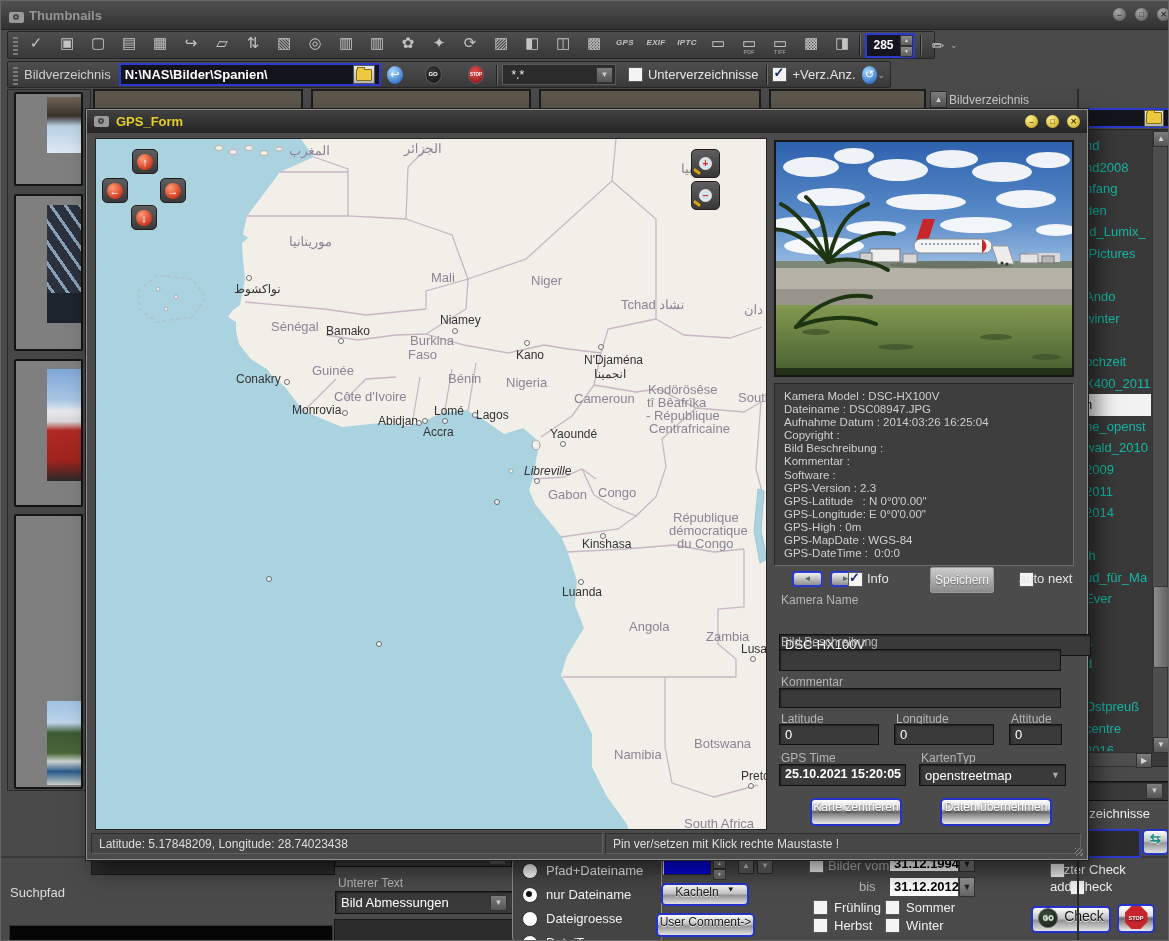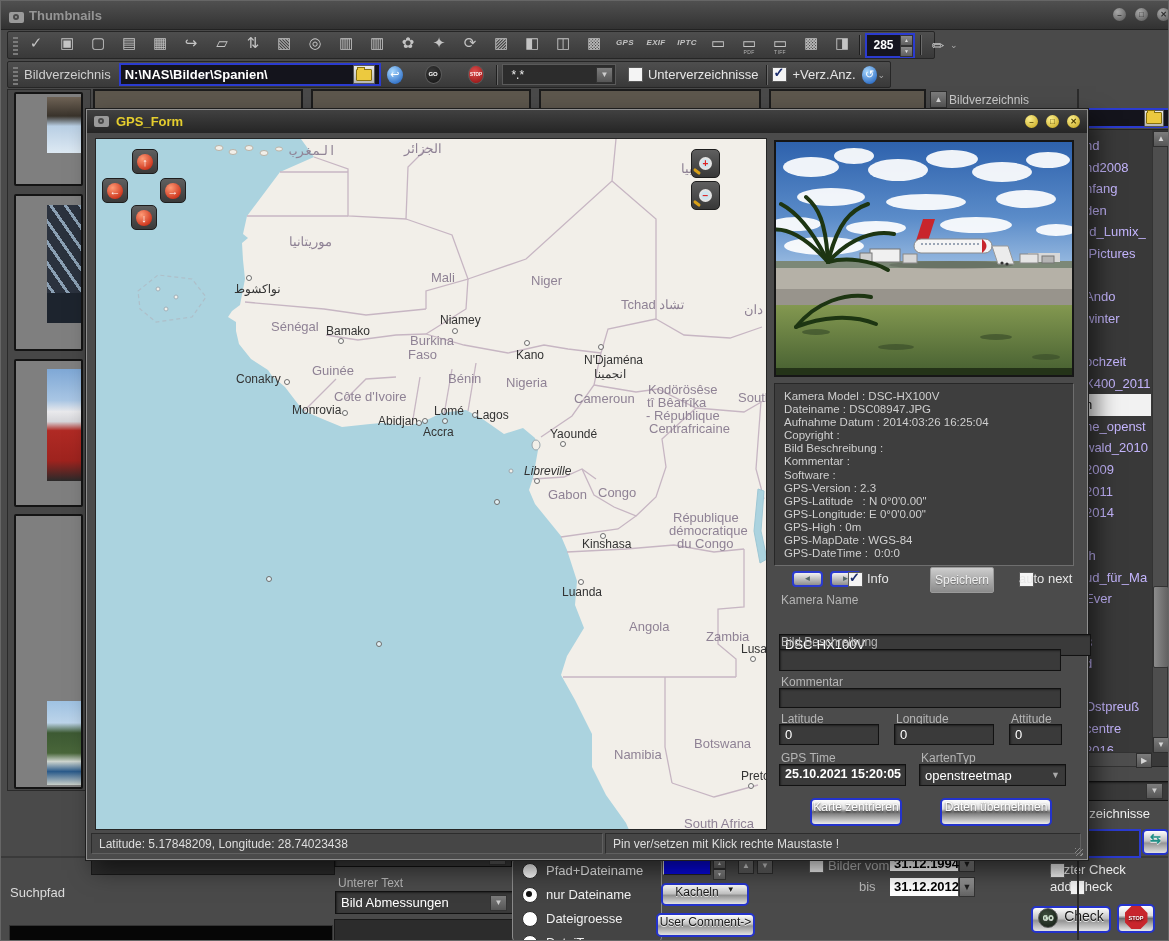--- a/index.html
+++ b/index.html
@@ -46,21 +46,21 @@
   .lframe{left:6px;top:88px;width:84px;height:702px;background:#474747;border:1px solid #2a2a2a;box-sizing:border-box}
   .thumbcell{background:#7f7f7f;border:2px solid #141414;border-radius:2px;box-sizing:border-box}
   .sliver{position:absolute}
   .stat{color:#dcdcdc;font-size:13px;height:17px;white-space:pre}
   
   .celltop{background:#5d574d;border:2px solid #1c1c1c;border-bottom:none;box-sizing:border-box}
   .sqbtn{background:linear-gradient(#7c7c7c,#565656);border:1px solid #2e2e2e;color:#d5d5d5;font-size:8px;text-align:center}
   
   .rheader{color:#c8c8c8;font-size:12px}
   .rlist{background:#393939;border:1px solid #242424;box-sizing:border-box}
-  .ritem{height:21.6px;line-height:21.6px;font-size:13px;color:#c4b5fd;padding-left:6px;overflow:hidden;white-space:pre}
+  .ritem{height:21.6px;line-height:21.6px;font-size:13px;color:#14b8a6;padding-left:6px;overflow:hidden;white-space:pre}
   .ritem.sel{background:#f2f2f2;color:#141414}
   .sbtrack{background:#4e4e4e;border:1px solid #333;box-sizing:border-box}
   .sbthumb{background:linear-gradient(90deg,#8c8c8c,#626262);border:1px solid #333;border-radius:2px}
   
   .blabel{color:#b8b8b8;font-size:12px}
   .btext{color:#f0f0f0;font-size:13px}
   .tinput{background:#3a3a3a;border:1px solid #121212;box-shadow:inset 1px 1px 2px rgba(0,0,0,.45);color:#fff;font-size:13px;padding:2px 5px;box-sizing:border-box;overflow:hidden;white-space:nowrap}
   .rad{width:14px;height:14px;border-radius:50%;background:#fff;border:1px solid #2e2e2e;position:relative;flex:none}
   .radiorow{display:flex;align-items:center;gap:8px;height:15px}
   .radiorow.on .rad::after{content:"";position:absolute;left:3px;top:3px;width:6px;height:6px;background:#111;border-radius:50%}
@@ -352,20 +352,39 @@
   </div>
 
   <span class="abs cb" style="left:808px;top:856px"></span>
   <span class="abs blabel" style="left:827px;top:857px;font-size:13px">Bilder vom</span>
   <span class="abs datefield" style="left:888px;top:854px;width:70px;height:17px;line-height:15px">31.12.1994</span>
   <span class="abs datearr" style="left:958px;top:854px;width:16px;height:17px;line-height:16px">▼</span>
   <span class="abs blabel" style="left:858px;top:878px;font-size:13px">bis</span>
   <span class="abs datefield" style="left:888px;top:876px;width:70px;height:20px">31.12.2012</span>
   <span class="abs datearr" style="left:958px;top:876px;width:16px;height:20px;line-height:18px">▼</span>
 
+  <div class="abs" style="left:812px;top:899px;display:grid;grid-template-columns:72px 72px;row-gap:3px">
+
+  <label class="seasonrow">
+        <span class="cb"></span>
+        <span class="btext">Frühling</span>
+      </label>
+      <label class="seasonrow">
+        <span class="cb"></span>
+        <span class="btext">Sommer</span>
+      </label>
+      <label class="seasonrow">
+        <span class="cb"></span>
+        <span class="btext">Herbst</span>
+      </label>
+      <label class="seasonrow">
+        <span class="cb"></span>
+        <span class="btext">Winter</span>
+      </label>
+    </div>
 
   <span class="abs cb" style="left:1030px;top:861px"></span>
   <span class="abs btext" style="left:1049px;top:861px">letzter Check</span>
   <span class="abs cb" style="left:1030px;top:878px"></span>
   <span class="abs btext" style="left:1049px;top:878px">add Check</span>
   <div class="abs sbtn dark" style="left:1030px;top:905px;width:80px;height:27px;gap:6px">
     <span class="gobadge">GO</span>
     <span style="font-size:14px">Check</span>
   </div>
   <div class="abs sbtn" style="left:1116px;top:903px;width:38px;height:29px">
@@ -494,21 +513,21 @@
             <circle cx="80" cy="158" r="2"></circle>
             <circle cx="70" cy="170" r="2"></circle>
         </g>
 
         <ellipse cx="440" cy="306" rx="4" ry="5" fill="#f2efe9" stroke="#9aa6ad"></ellipse>
         <circle cx="415" cy="332" r="2" fill="#f2efe9" stroke="#9aa6ad"></circle>
       </svg>
 
       <div>
 
-      <div class="mlabel c" style="left: 193px; top: 4px; font-family: Liberation Mono, monospace;">المغرب</div>
+      <div class="mlabel c" style="left: 193px; top: 4px;">المغرب</div>
           <div class="mlabel c" style="left: 308px; top: 2px;">الجزائر</div>
           <div class="mlabel c" style="left: 585px; top: 22px;">ليبيا</div>
           <div class="mlabel c" style="left: 193px; top: 95px;">موريتانيا</div>
           <div class="mlabel c" style="left: 335px; top: 131px;">Mali</div>
           <div class="mlabel c" style="left: 435px; top: 134px;">Niger</div>
           <div class="mlabel c" style="left: 525px; top: 158px;">Tchad تشاد</div>
           <div class="mlabel c" style="left: 648px; top: 163px;">دان</div>
           <div class="mlabel c" style="left: 175px; top: 180px;">Sénégal</div>
           <div class="mlabel c" style="left: 314px; top: 194px;">Burkina</div>
           <div class="mlabel c" style="left: 312px; top: 208px;">Faso</div>

